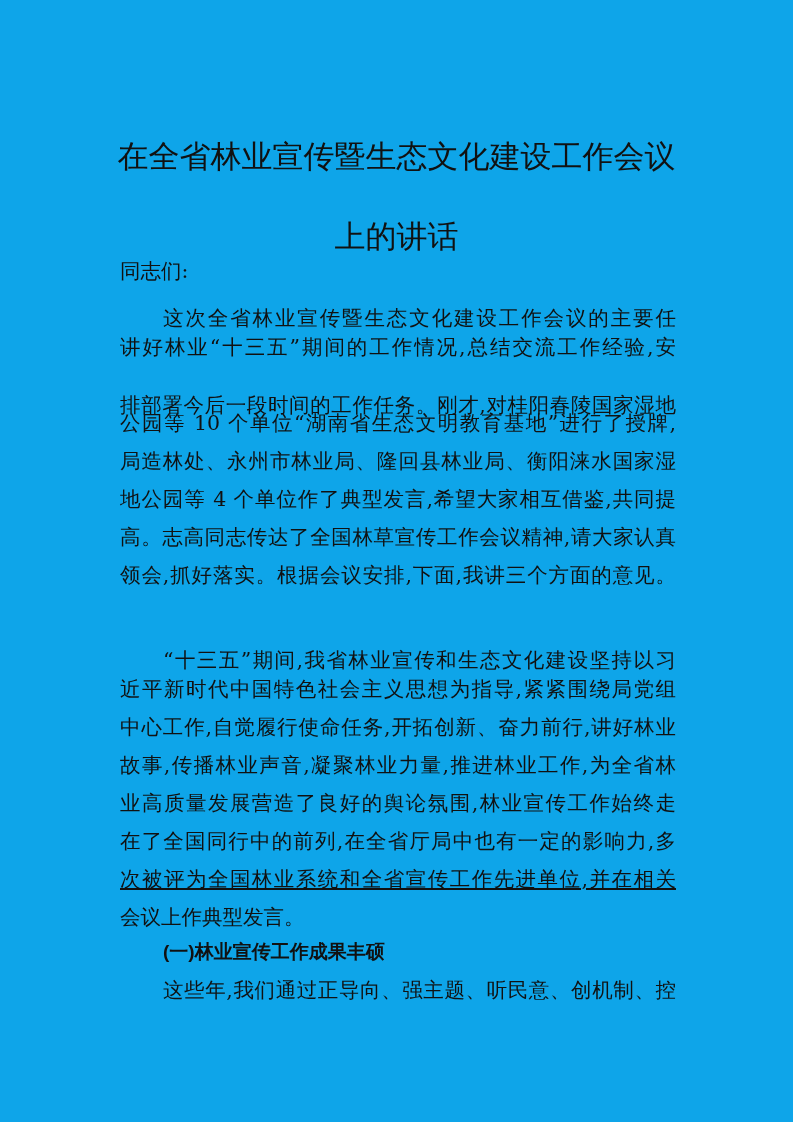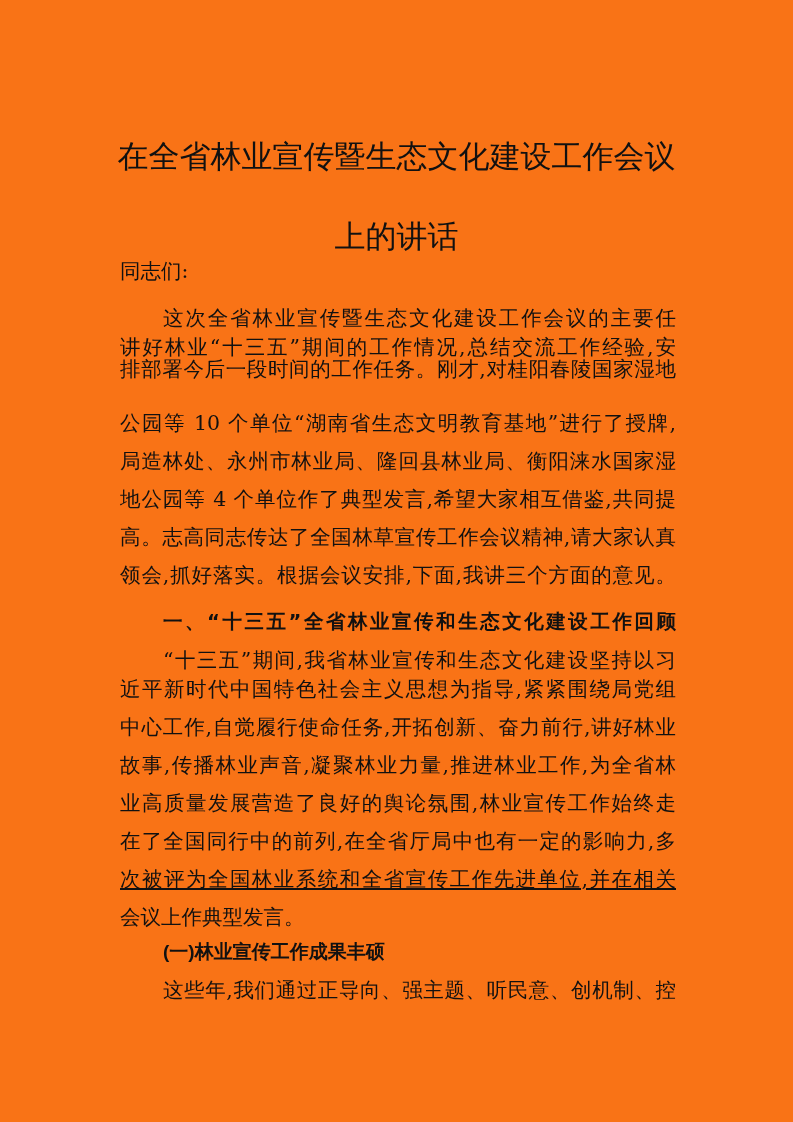--- a/index.html
+++ b/index.html
@@ -13,21 +13,21 @@
     position: relative;
     overflow: hidden;
     color: #111111;
     font-family: "DejaVu Serif", "Liberation Serif", serif;
   }
   .page {
     position: absolute;
     left: 0; top: 0;
     width: 793px;
     height: 1122px;
-    background: #f97316;
+    background: #0ea5e9;
   }
   .title {
     position: absolute;
     left: 0;
     width: 793px;
     text-align: center;
     font-size: 31px;
     font-weight: normal;
     line-height: 40px;
     letter-spacing: 0px;
@@ -65,29 +65,28 @@
 <div class="page">
 
   <h1 class="title title-line1">在全省林业宣传暨生态文化建设工作会议</h1>
   <h1 class="title title-line2">上的讲话</h1>
 
   <div class="line last" style="top:258px;">同志们:</div>
 
   <div>
     <div class="line indent" style="top:296px;">这次全省林业宣传暨生态文化建设工作会议的主要任</div>
     <div class="line" style="top:334px;">讲好林业“十三五”期间的工作情况,总结交流工作经验,安</div>
-    <div class="line" style="top:356px;">排部署今后一段时间的工作任务。刚才,对桂阳春陵国家湿地</div>
+    <div class="line" style="top:392px;">排部署今后一段时间的工作任务。刚才,对桂阳春陵国家湿地</div>
     <div class="line" style="top:410px;">公园等 10 个单位“湖南省生态文明教育基地”进行了授牌,</div>
     <div class="line" style="top:448px;">局造林处、永州市林业局、隆回县林业局、衡阳涞水国家湿</div>
     <div class="line" style="top:486px;">地公园等 4 个单位作了典型发言,希望大家相互借鉴,共同提</div>
     <div class="line" style="top:524px;">高。志高同志传达了全国林草宣传工作会议精神,请大家认真</div>
     <div class="line" style="top:562px;">领会,抓好落实。根据会议安排,下面,我讲三个方面的意见。</div>
   </div>
 
-  <div class="line indent heading1" style="top:600px;">一、“十三五”全省林业宣传和生态文化建设工作回顾</div>
 
   <div>
     <div class="line indent" style="top:638px;">“十三五”期间,我省林业宣传和生态文化建设坚持以习</div>
     <div class="line" style="top:676px;">近平新时代中国特色社会主义思想为指导,紧紧围绕局党组</div>
     <div class="line" style="top:714px;">中心工作,自觉履行使命任务,开拓创新、奋力前行,讲好林业</div>
     <div class="line" style="top:752px;">故事,传播林业声音,凝聚林业力量,推进林业工作,为全省林</div>
     <div class="line" style="top:790px;">业高质量发展营造了良好的舆论氛围,林业宣传工作始终走</div>
     <div class="line" style="top:828px;">在了全国同行中的前列,在全省厅局中也有一定的影响力,多</div>
     <div class="line" style="top:866px;text-decoration:underline;">次被评为全国林业系统和全省宣传工作先进单位,并在相关</div>
     <div class="line last" style="top:904px;">会议上作典型发言。</div>

